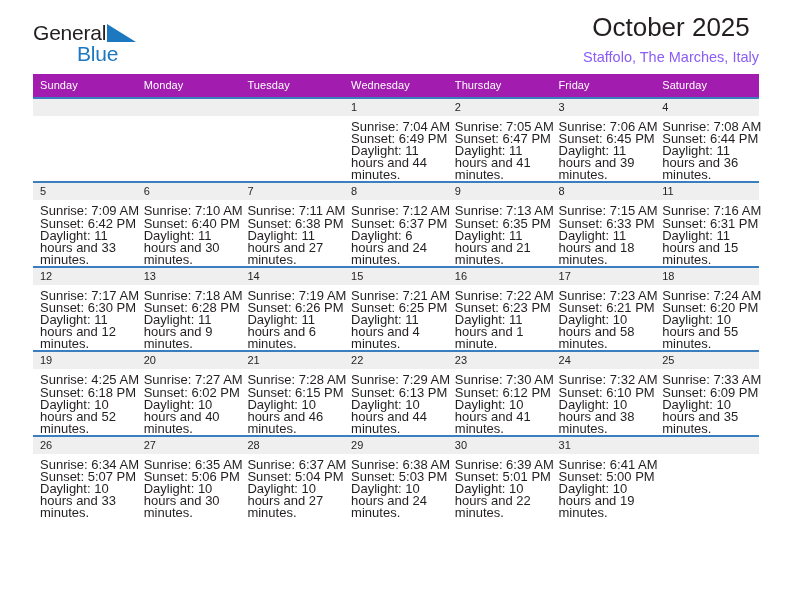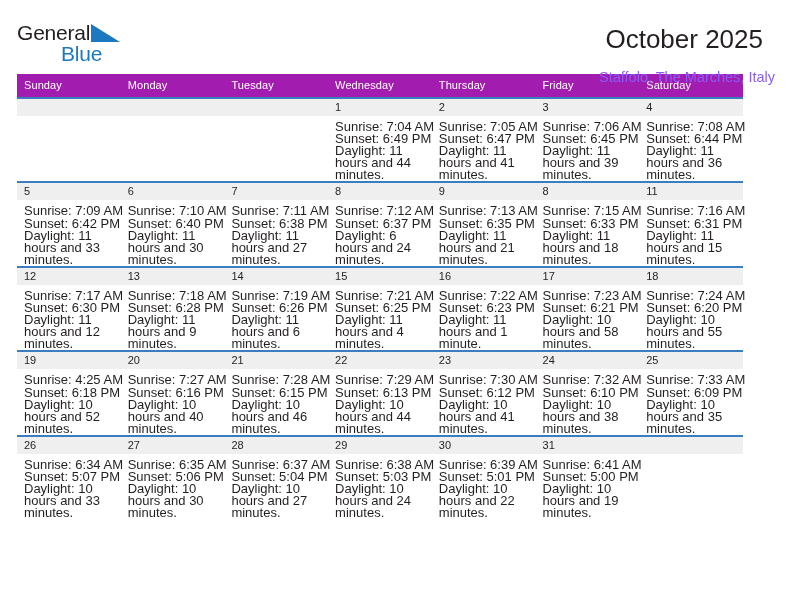--- a/index.html
+++ b/index.html
@@ -12,21 +12,21 @@
     background: #ffffff;
     font-family: "Liberation Sans", sans-serif;
     color: #231f20;
     overflow: hidden;
   }
   .page {
     position: relative;
     width: 792px;
     height: 612px;
     box-sizing: border-box;
-    padding: 0 17px;
+    padding: 0 33px;
   }
 
   
   .header {
     position: relative;
     height: 74px;
     display: flex;
     align-items: flex-start;
     justify-content: space-between;
   }
@@ -62,21 +62,21 @@
   }
   .title-block {
     text-align: right;
     margin-top: 11px;
   }
   .cal-title {
     font-size: 26px;
     color: #231f20;
     line-height: 32px;
     font-weight: normal;
-    margin: 12px;
+    margin: 0;
     white-space: nowrap;
     text-align: center;
   }
   .cal-subtitle {
     font-size: 14.5px;
     color: #8b5cf6;
     line-height: 20px;
     margin: 4px 0 0 0;
     font-weight: normal;
     white-space: nowrap;
@@ -435,21 +435,21 @@
               </div>
             </div>
           </td>
           <td class="daycell">
             <div class="cell-inner">
               <div class="daynum-band">
                 <span class="daynum">20</span>
               </div>
               <div class="cell-body">
                 <div>Sunrise: 7:27 AM</div>
-                <div>Sunset: 6:16 PM</div>
+                <div>Sunset: 6:02 PM</div>
                 <div class="wrap">Daylight: 10 hours and 40 minutes.</div>
               </div>
             </div>
           </td>
           <td class="daycell">
             <div class="cell-inner">
               <div class="daynum-band">
                 <span class="daynum">21</span>
               </div>
               <div class="cell-body">

